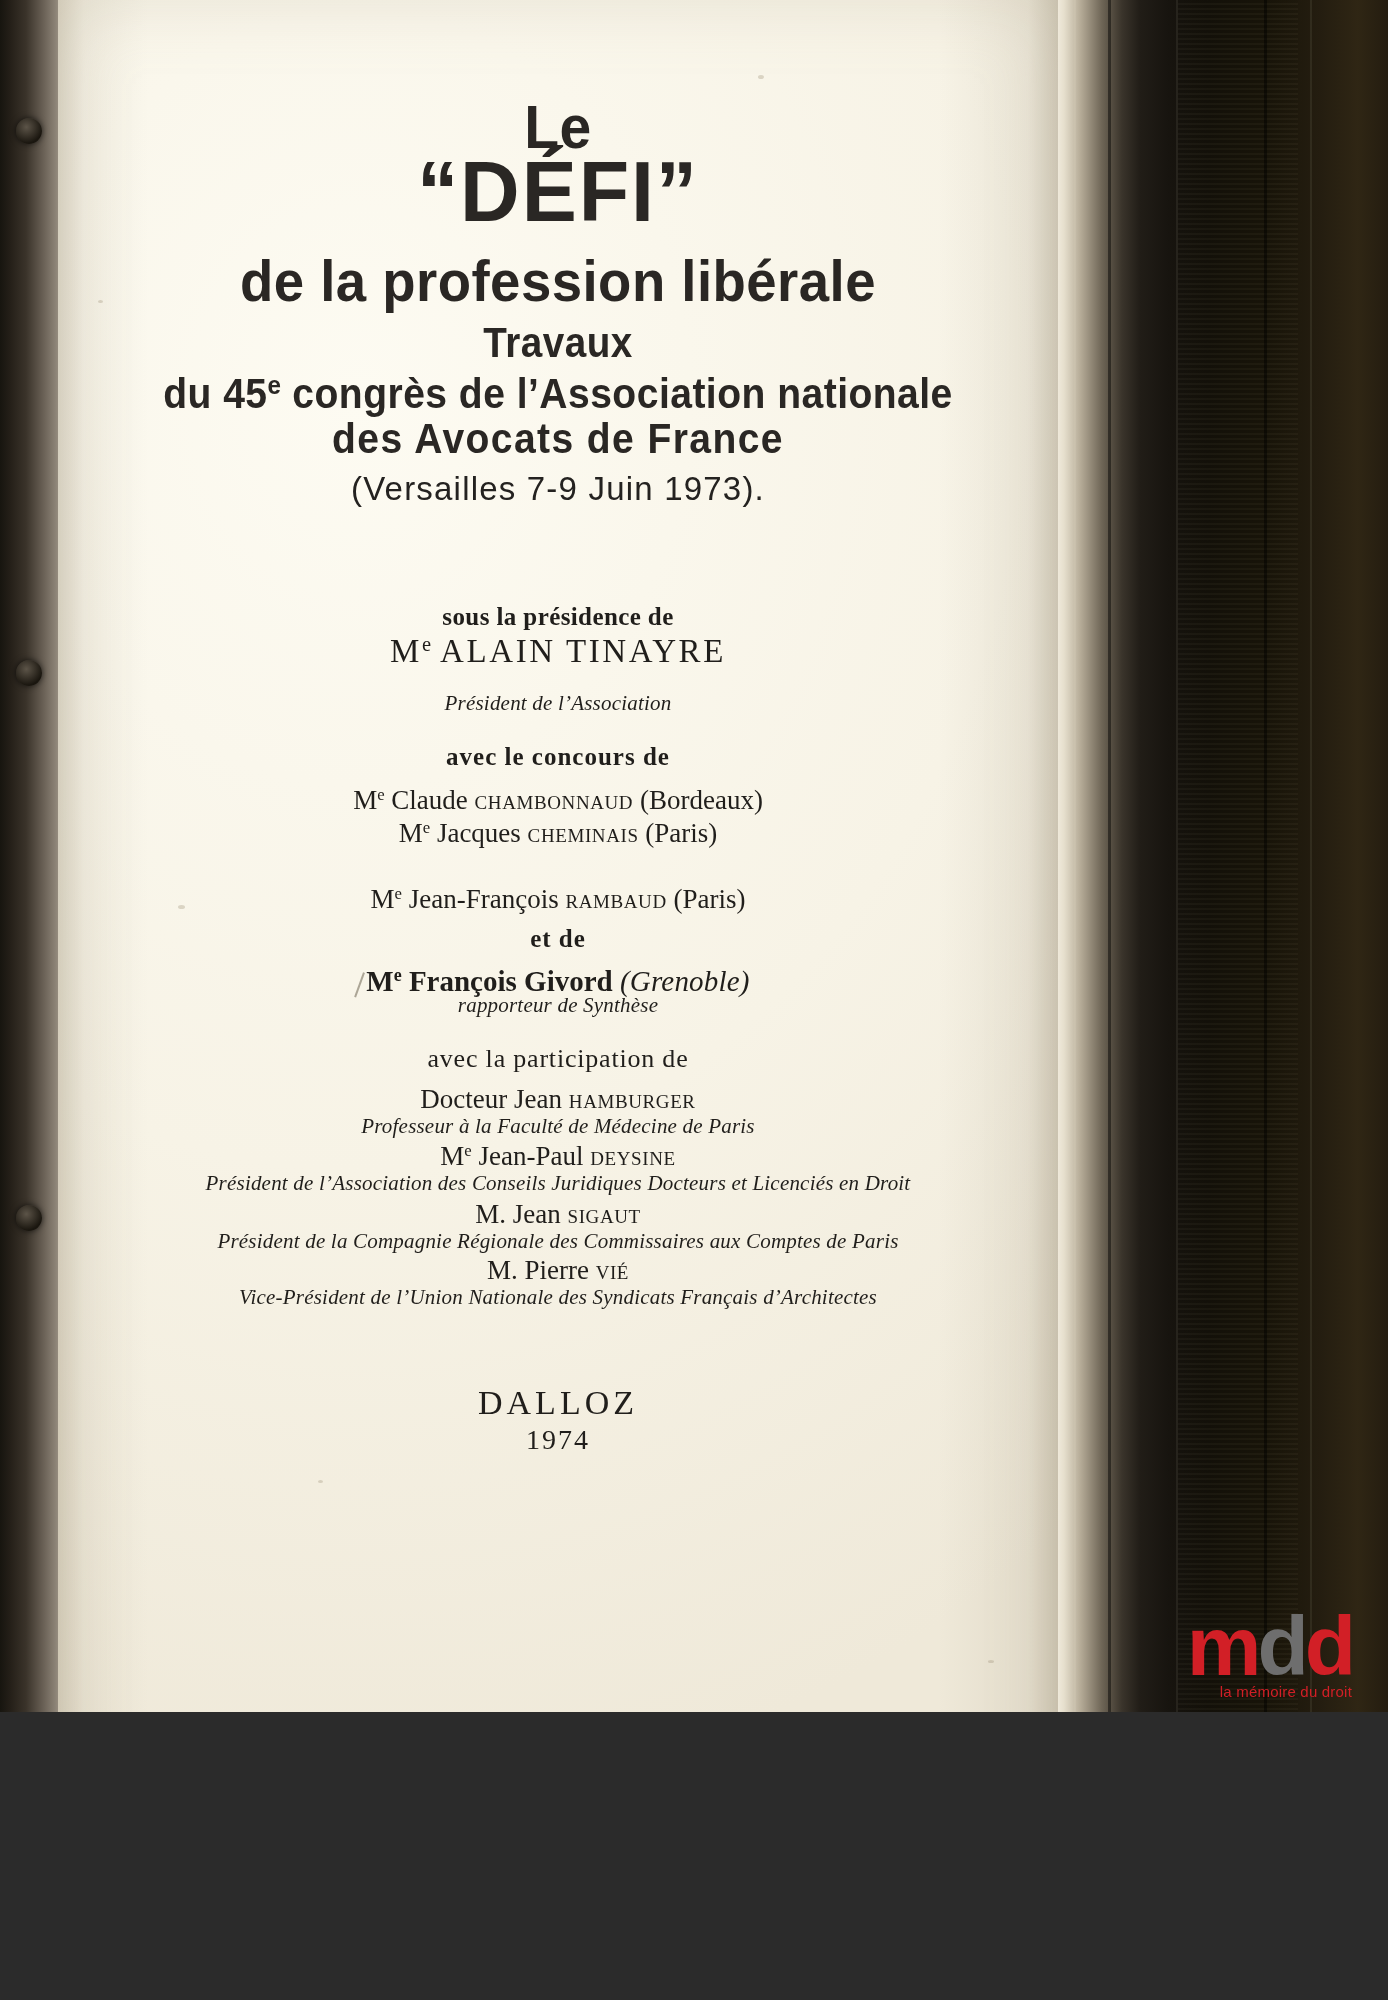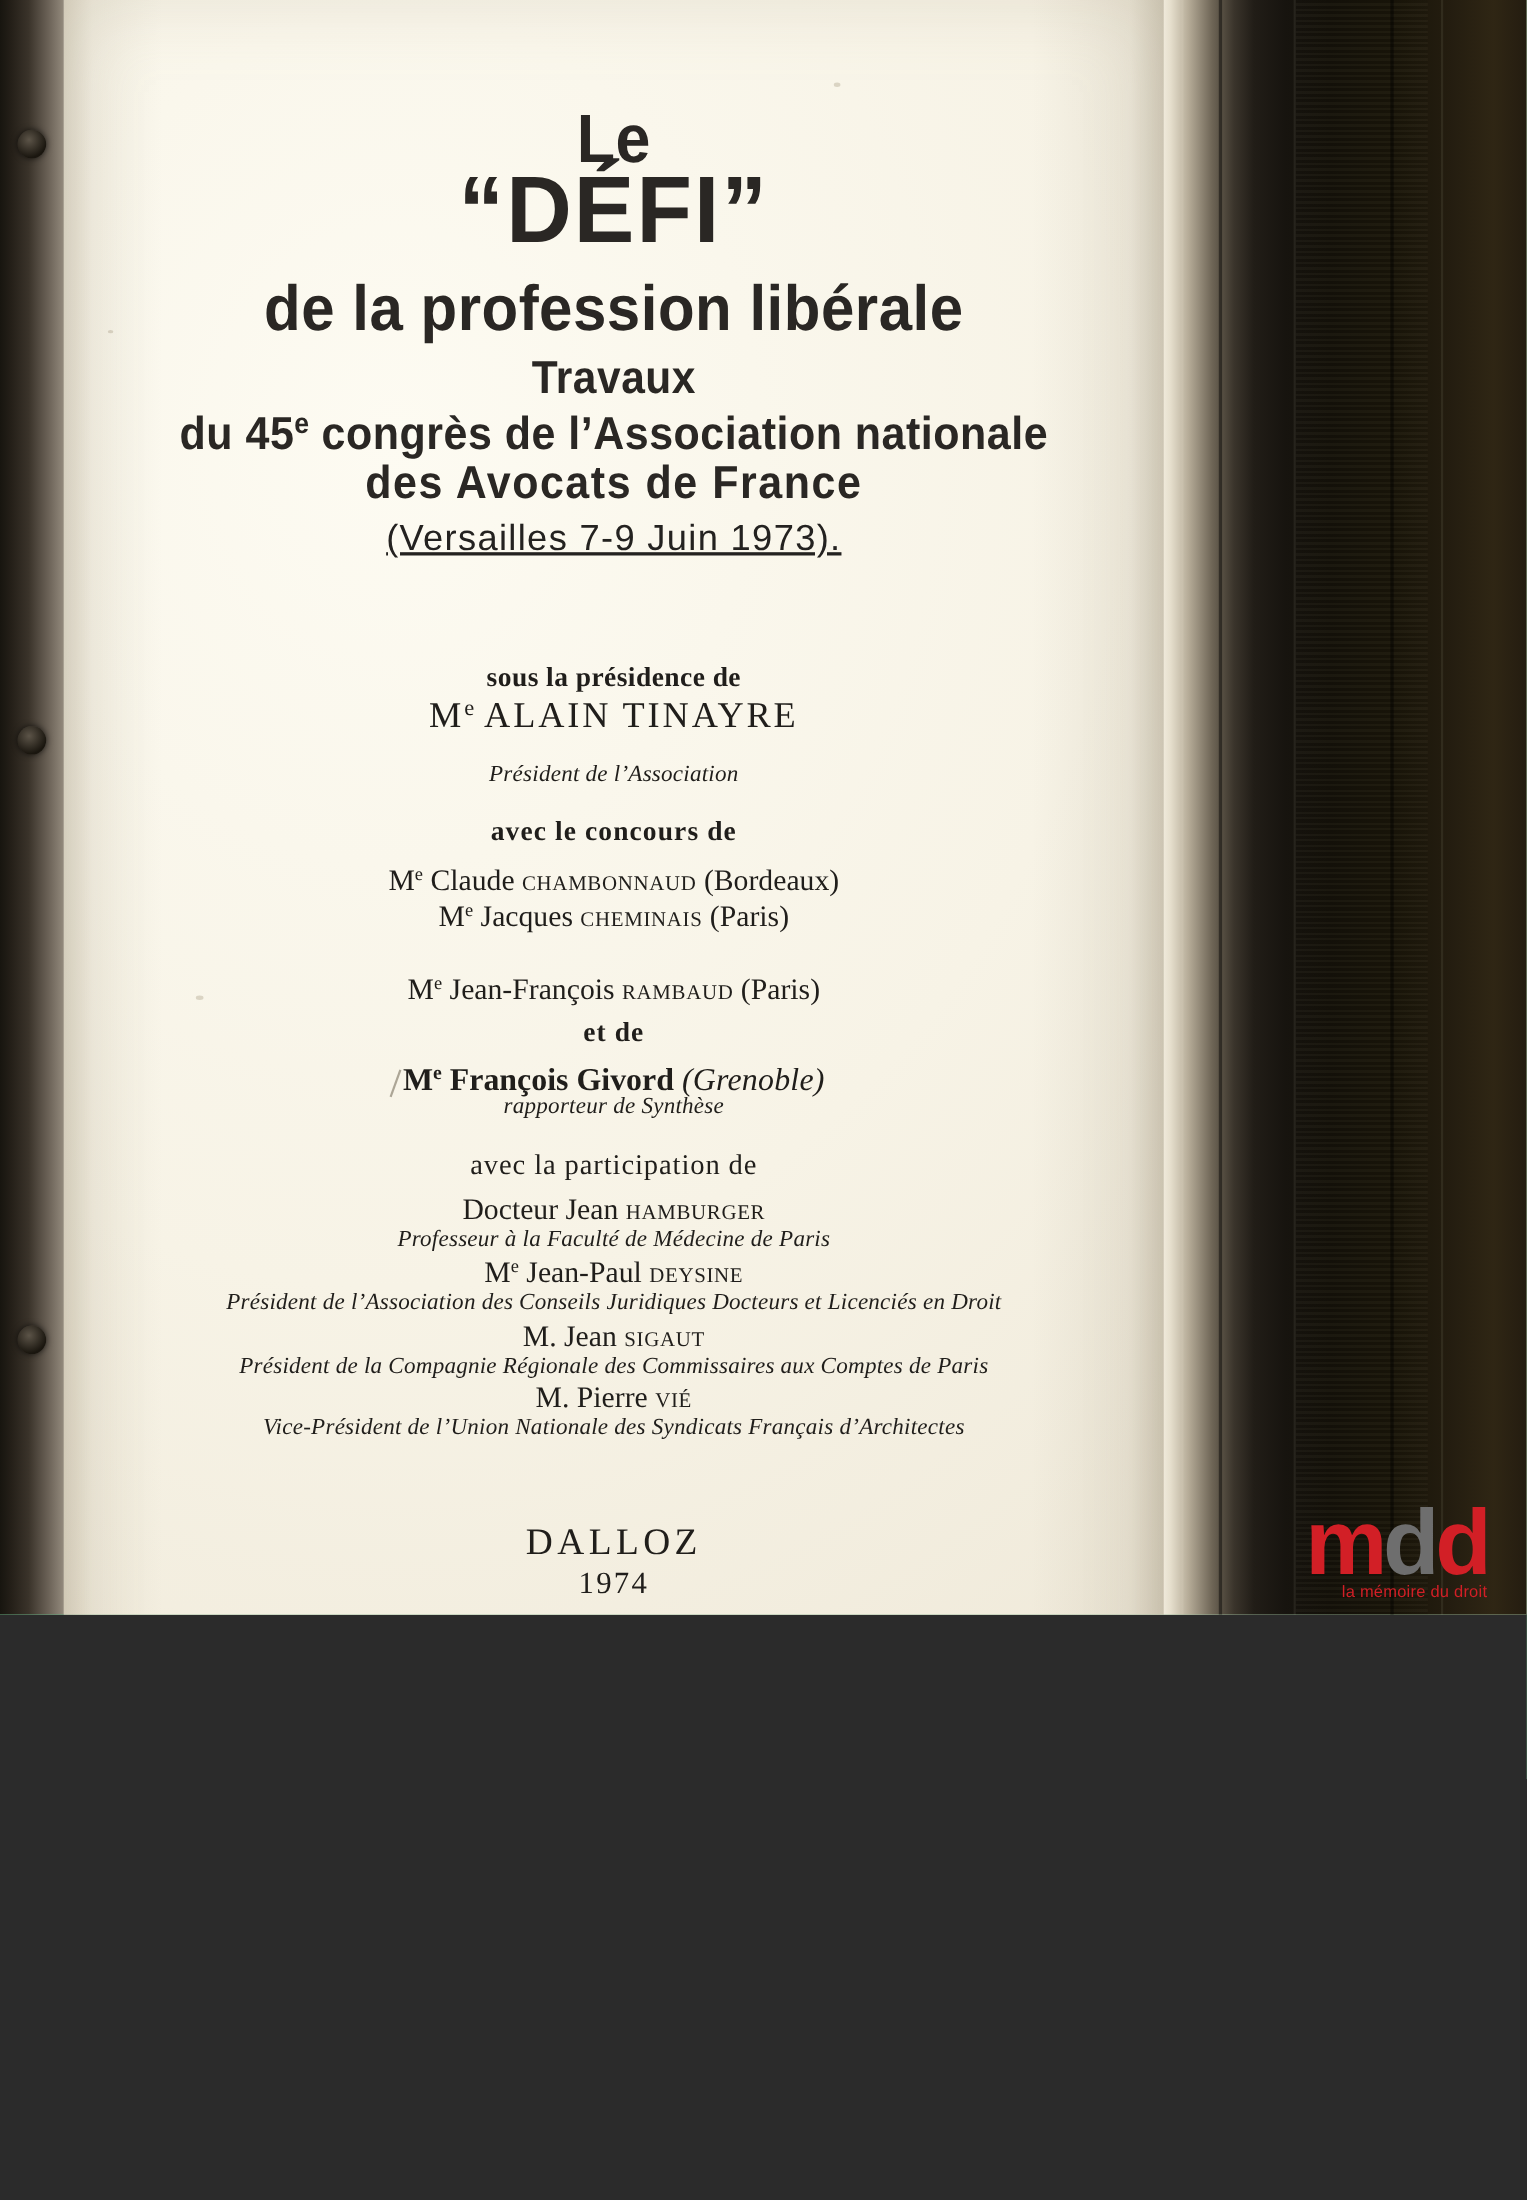--- a/index.html
+++ b/index.html
@@ -6,21 +6,21 @@
   html, body {
     margin: 0;
     padding: 0;
     background: #2b2b2b;
   }
 
   
   #scan {
     position: relative;
     width: 1388px;
-    height: 1468px;
+    height: 1712px;
     overflow: hidden;
     background: #86efac;
     font-family: "Liberation Serif", "DejaVu Serif", serif;
     -webkit-font-smoothing: antialiased;
   }
 
   
   .bed {
     position: absolute;
     inset: 0;
@@ -140,21 +140,20 @@
   .t-travaux { position:absolute; top:322px; left:0; right:0; font-size:42px; transform:scaleX(.92); }
   .t-congres { position:absolute; top:372px; left:0; right:0; font-size:42px; transform:scaleX(.93); }
   .t-avocats { position:absolute; top:418px; left:0; right:0; font-size:42px; letter-spacing:1.5px; transform:scaleX(.93); }
   .t-versailles {
     position:absolute; top:470px; left:0; right:0;
     font-family: "Liberation Sans", "DejaVu Sans", sans-serif;
     font-weight: 400;
     font-size: 33px;
     letter-spacing: 1.2px;
     color: #242220;
-    text-decoration: underline;
   }
 
   
   .serif {
     font-family: "Liberation Serif", "DejaVu Serif", serif;
     color: #201e1b;
   }
   .lbl-bold {
     font-weight: 700;
     font-size: 25px;

